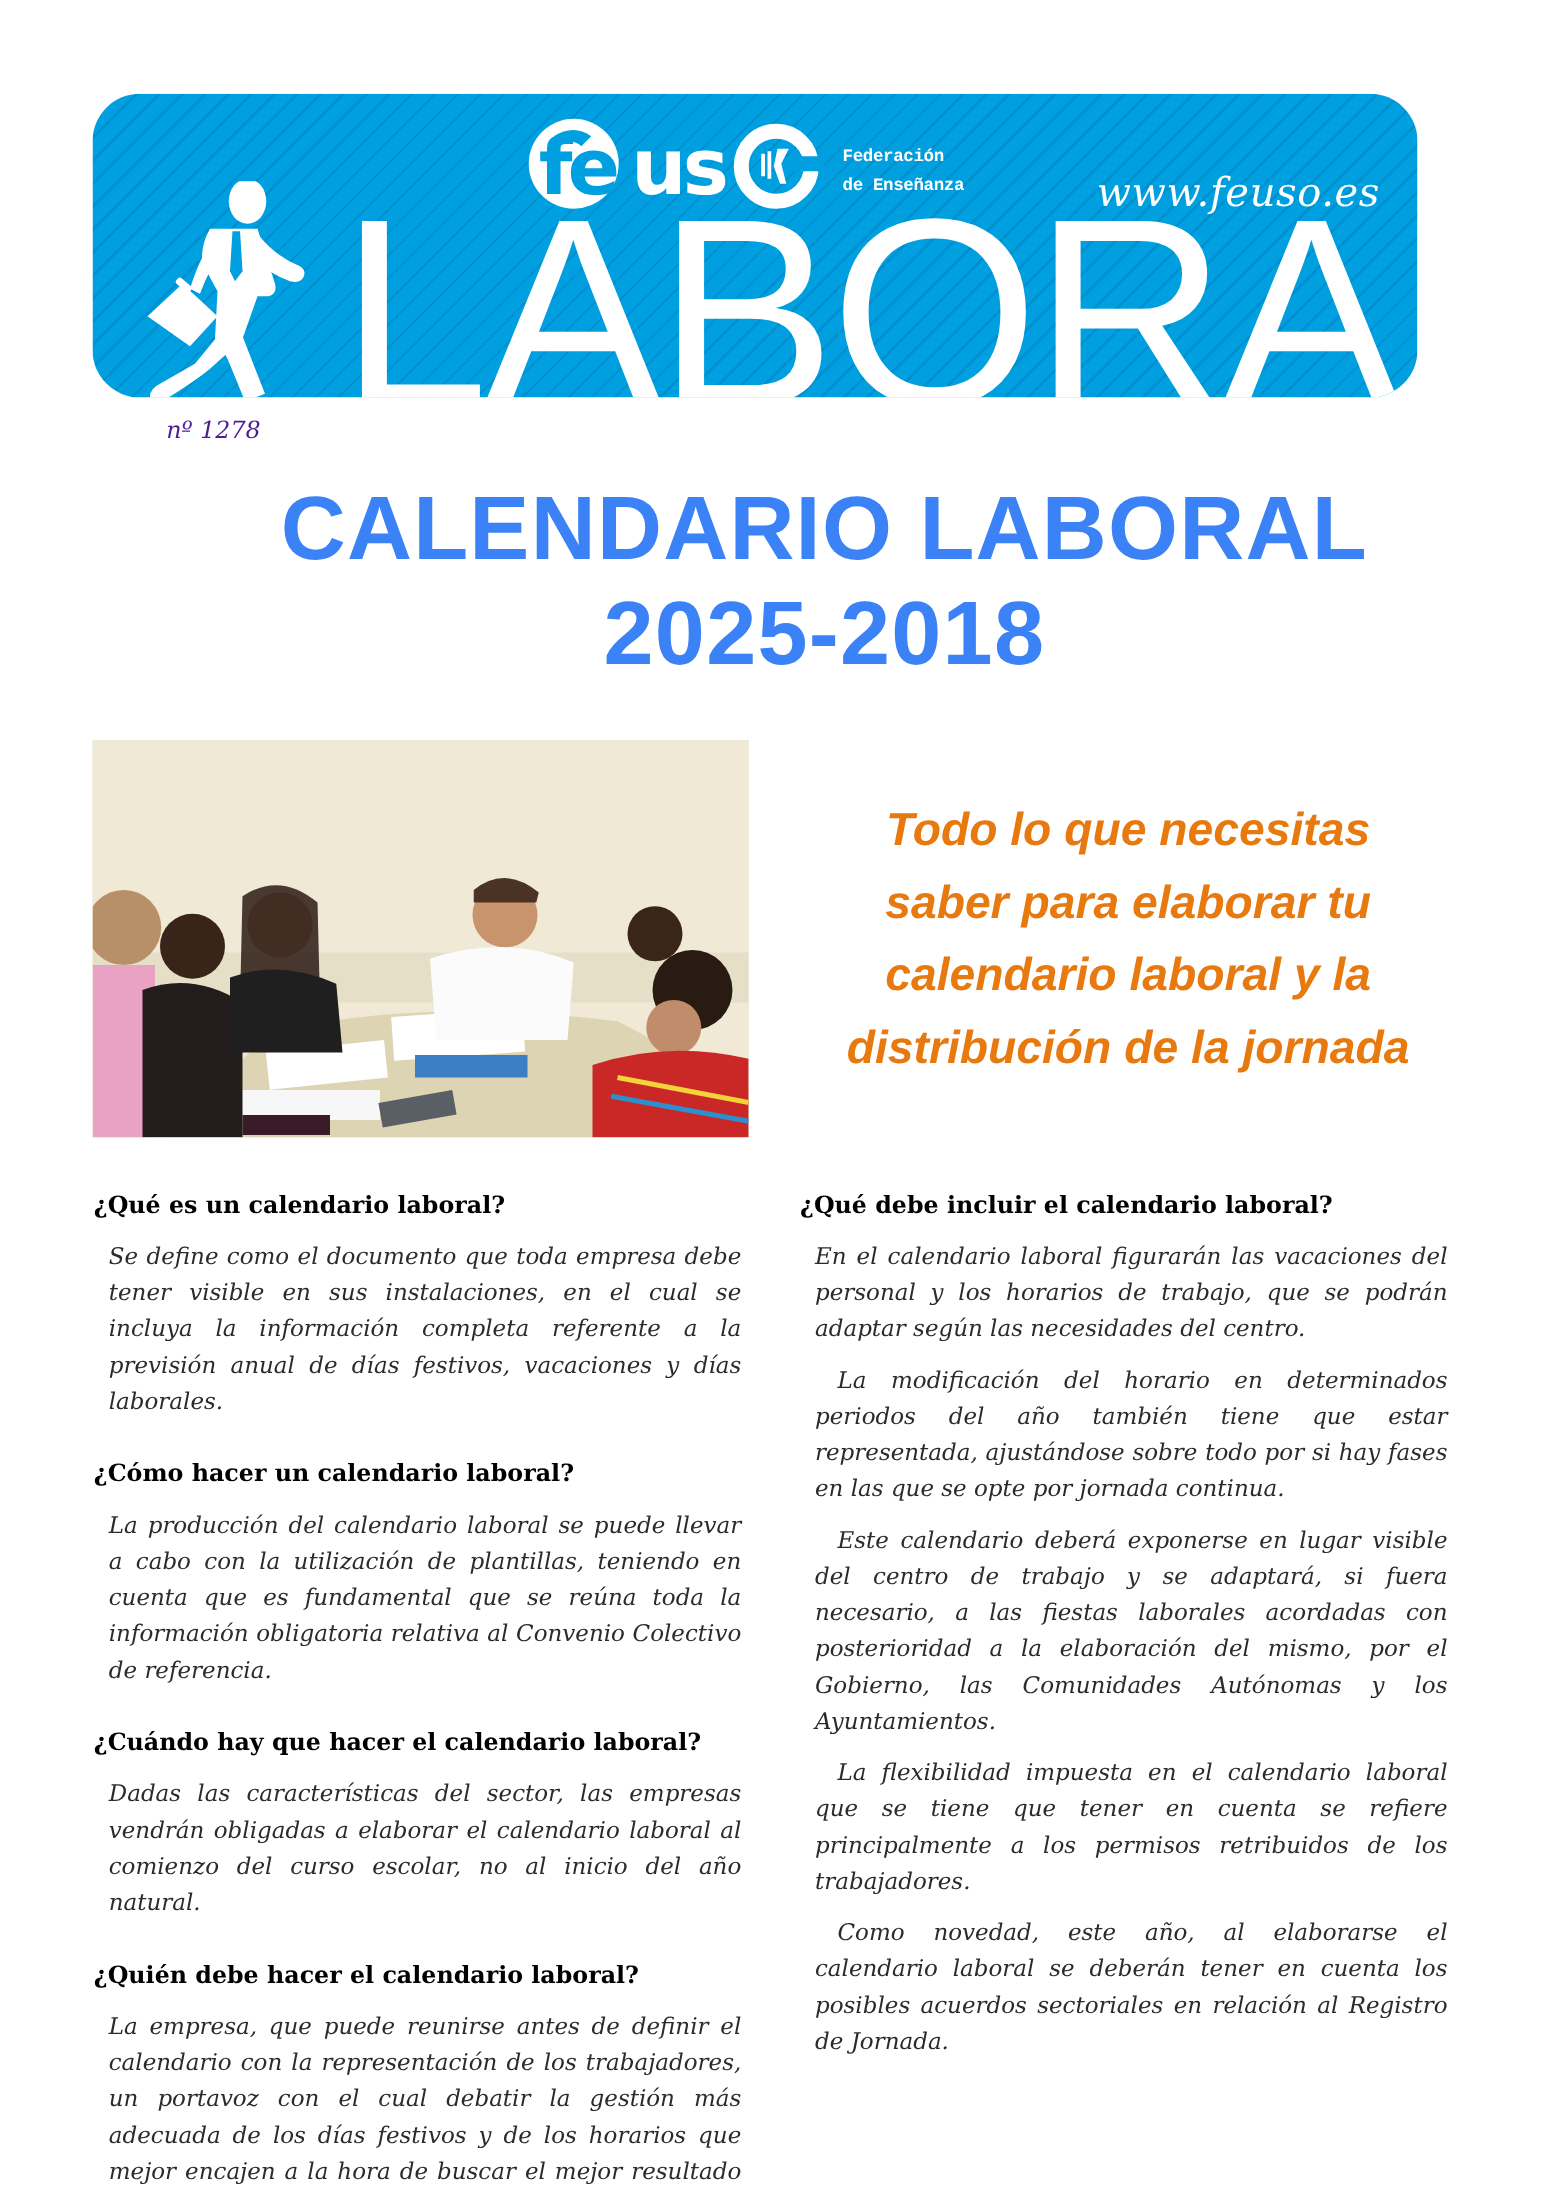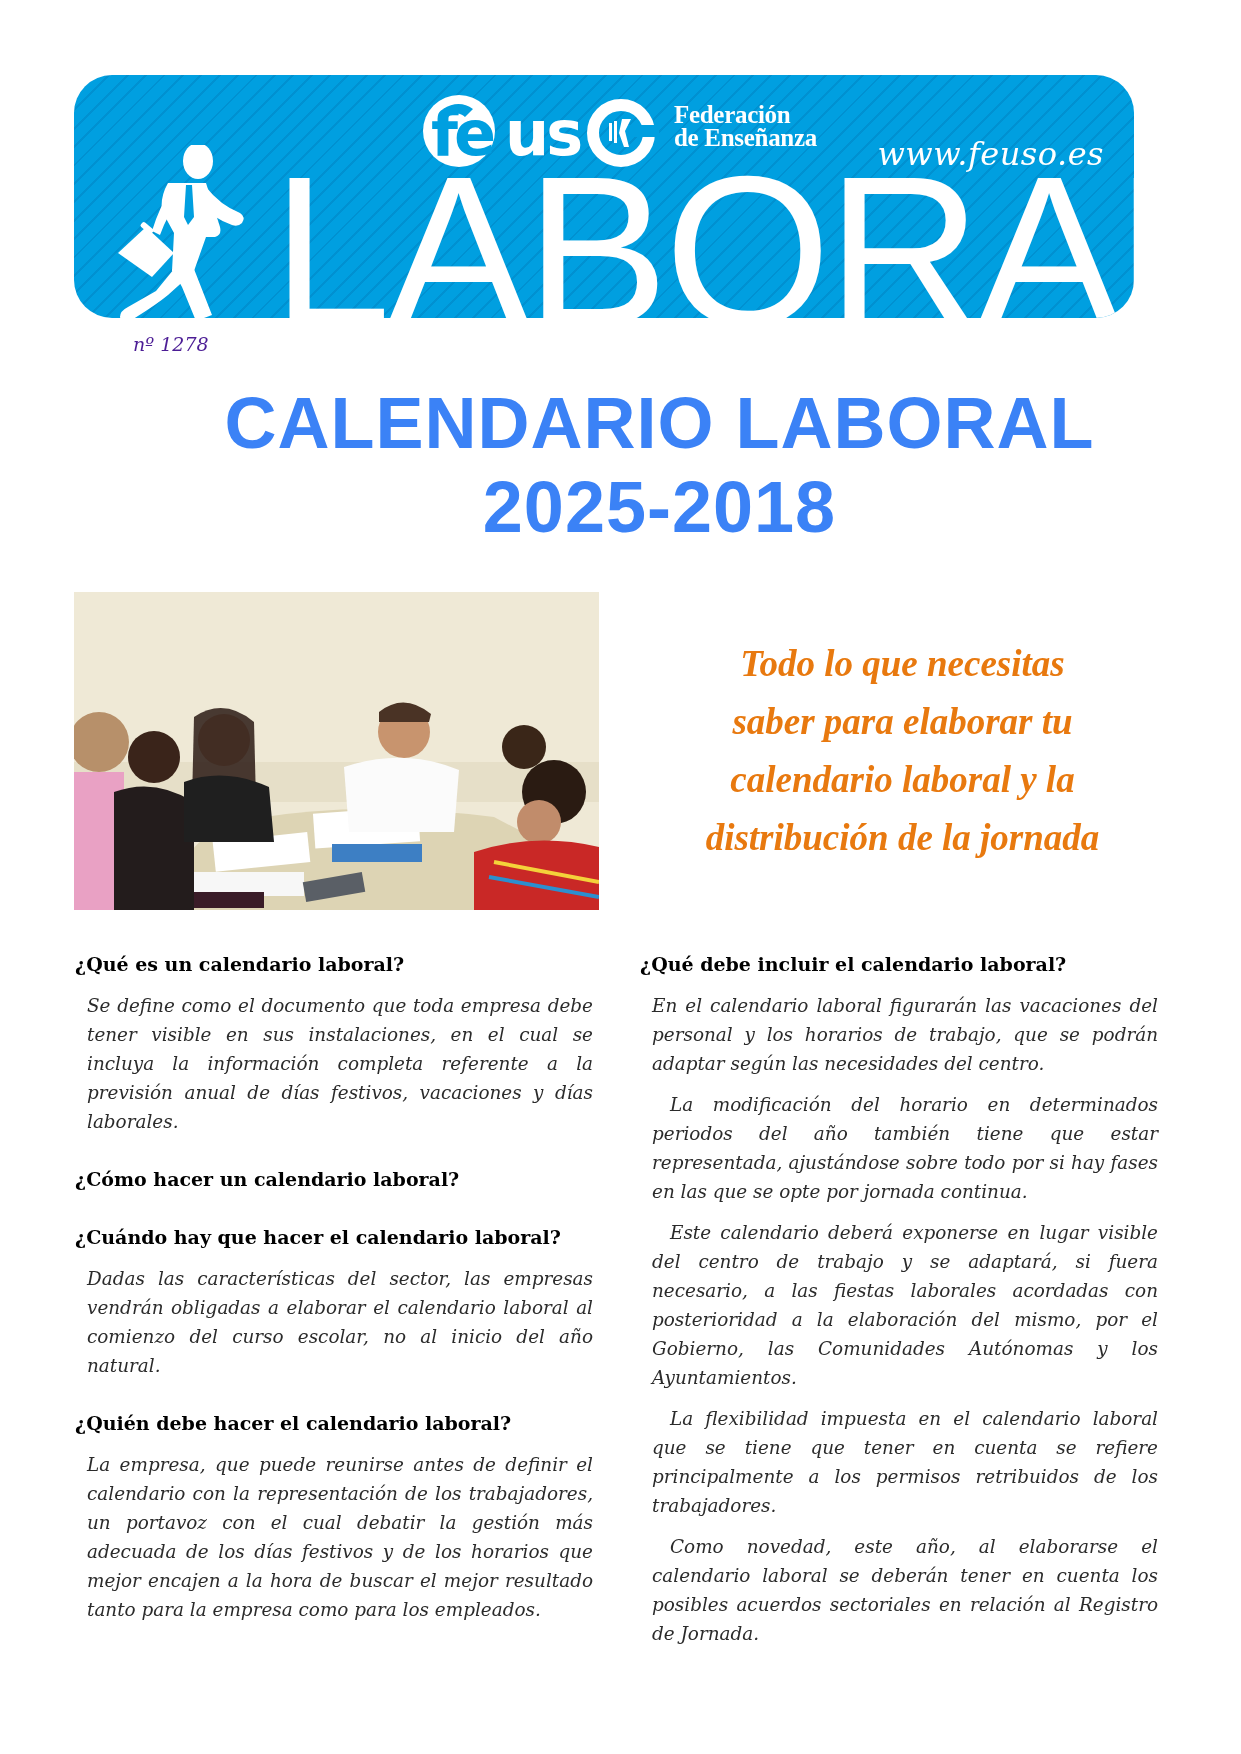--- a/index.html
+++ b/index.html
@@ -11,22 +11,22 @@
     position:absolute; left:74px; top:75px; width:1060px; height:243px;
     border-radius:38px; overflow:hidden;
     background-color:#009fe0;
     background-image: repeating-linear-gradient(135deg,
         rgba(0,0,0,0) 0px, rgba(0,0,0,0) 11px,
         rgba(0,70,130,0.16) 11px, rgba(0,70,130,0.16) 13px);
   }
   .runner { position:absolute; left:28px; top:70px; width:150px; height:180px; }
   .feuso-logo { position:absolute; left:345px; top:14px; width:240px; height:80px; }
   .federacion {
-    position:absolute; left:600px; top:28px;
-    font-family:Liberation Serif, serif; font-weight:bold; font-size:25px;
+    position:absolute; left:600px; top:40px;
+    font-family:Liberation Mono, monospace; font-weight:bold; font-size:14px;
     line-height:23px; color:#ffffff; letter-spacing:-0.3px;
   }
   .federacion span { display:block; }
   .web {
     position:absolute; right:30px; top:60px;
     font-family:"DejaVu Serif", serif; font-style:italic; font-size:32px;
     color:#ffffff; letter-spacing:0.5px; font-weight:normal;
   }
   .laboral-word {
     position:absolute; left:198px; top:76px;
@@ -50,21 +50,21 @@
 
   
   .photo {
     position:absolute; left:74px; top:592px; width:525px; height:318px;
     background:#ece7d4; overflow:hidden;
   }
 
   
   .pullquote {
     position:absolute; left:630px; top:635px; width:545px;
-    text-align:center; font-family:Liberation Serif, serif; font-style:italic;
+    text-align:center; font-family:Liberation Sans, sans-serif; font-style:italic;
     font-weight:bold; font-size:37px; line-height:58px; color:#e8790f;
   }
   .pullquote span { display:block; }
 
   
   .col { position:absolute; top:950px; width:530px;
          font-family:"DejaVu Serif", serif; font-size:18.4px; line-height:29px;
          color:#2b2b2b; }
   .col.left { left:75px; }
   .col.right { left:640px; }
@@ -165,20 +165,21 @@
   <span>distribución de la jornada</span>
 </div>
 
 <div class="col left">
   <div class="section">
     <p class="q">¿Qué es un calendario laboral?</p>
     <p class="p">Se define como el documento que toda empresa debe tener visible en sus instalaciones, en el cual se incluya la información completa referente a la previsión anual de días festivos, vacaciones y días laborales.</p>
   </div>
   <div class="section">
     <p class="q">¿Cómo hacer un calendario laboral?</p>
+    <p class="p">La producción del calendario laboral se puede llevar a cabo con la utilización de plantillas, teniendo en cuenta que es fundamental que se reúna toda la información obligatoria relativa al Convenio Colectivo de referencia.</p>
   </div>
   <div class="section">
     <p class="q">¿Cuándo hay que hacer el calendario laboral?</p>
     <p class="p">Dadas las características del sector, las empresas vendrán obligadas a elaborar el calendario laboral al comienzo del curso escolar, no al inicio del año natural.</p>
   </div>
   <div class="section">
     <p class="q">¿Quién debe hacer el calendario laboral?</p>
     <p class="p">La empresa, que puede reunirse antes de definir el calendario con la representación de los trabajadores, un portavoz con el cual debatir la gestión más adecuada de los días festivos y de los horarios que mejor encajen a la hora de buscar el mejor resultado tanto para la empresa como para los empleados.</p>
   </div>
 </div>

